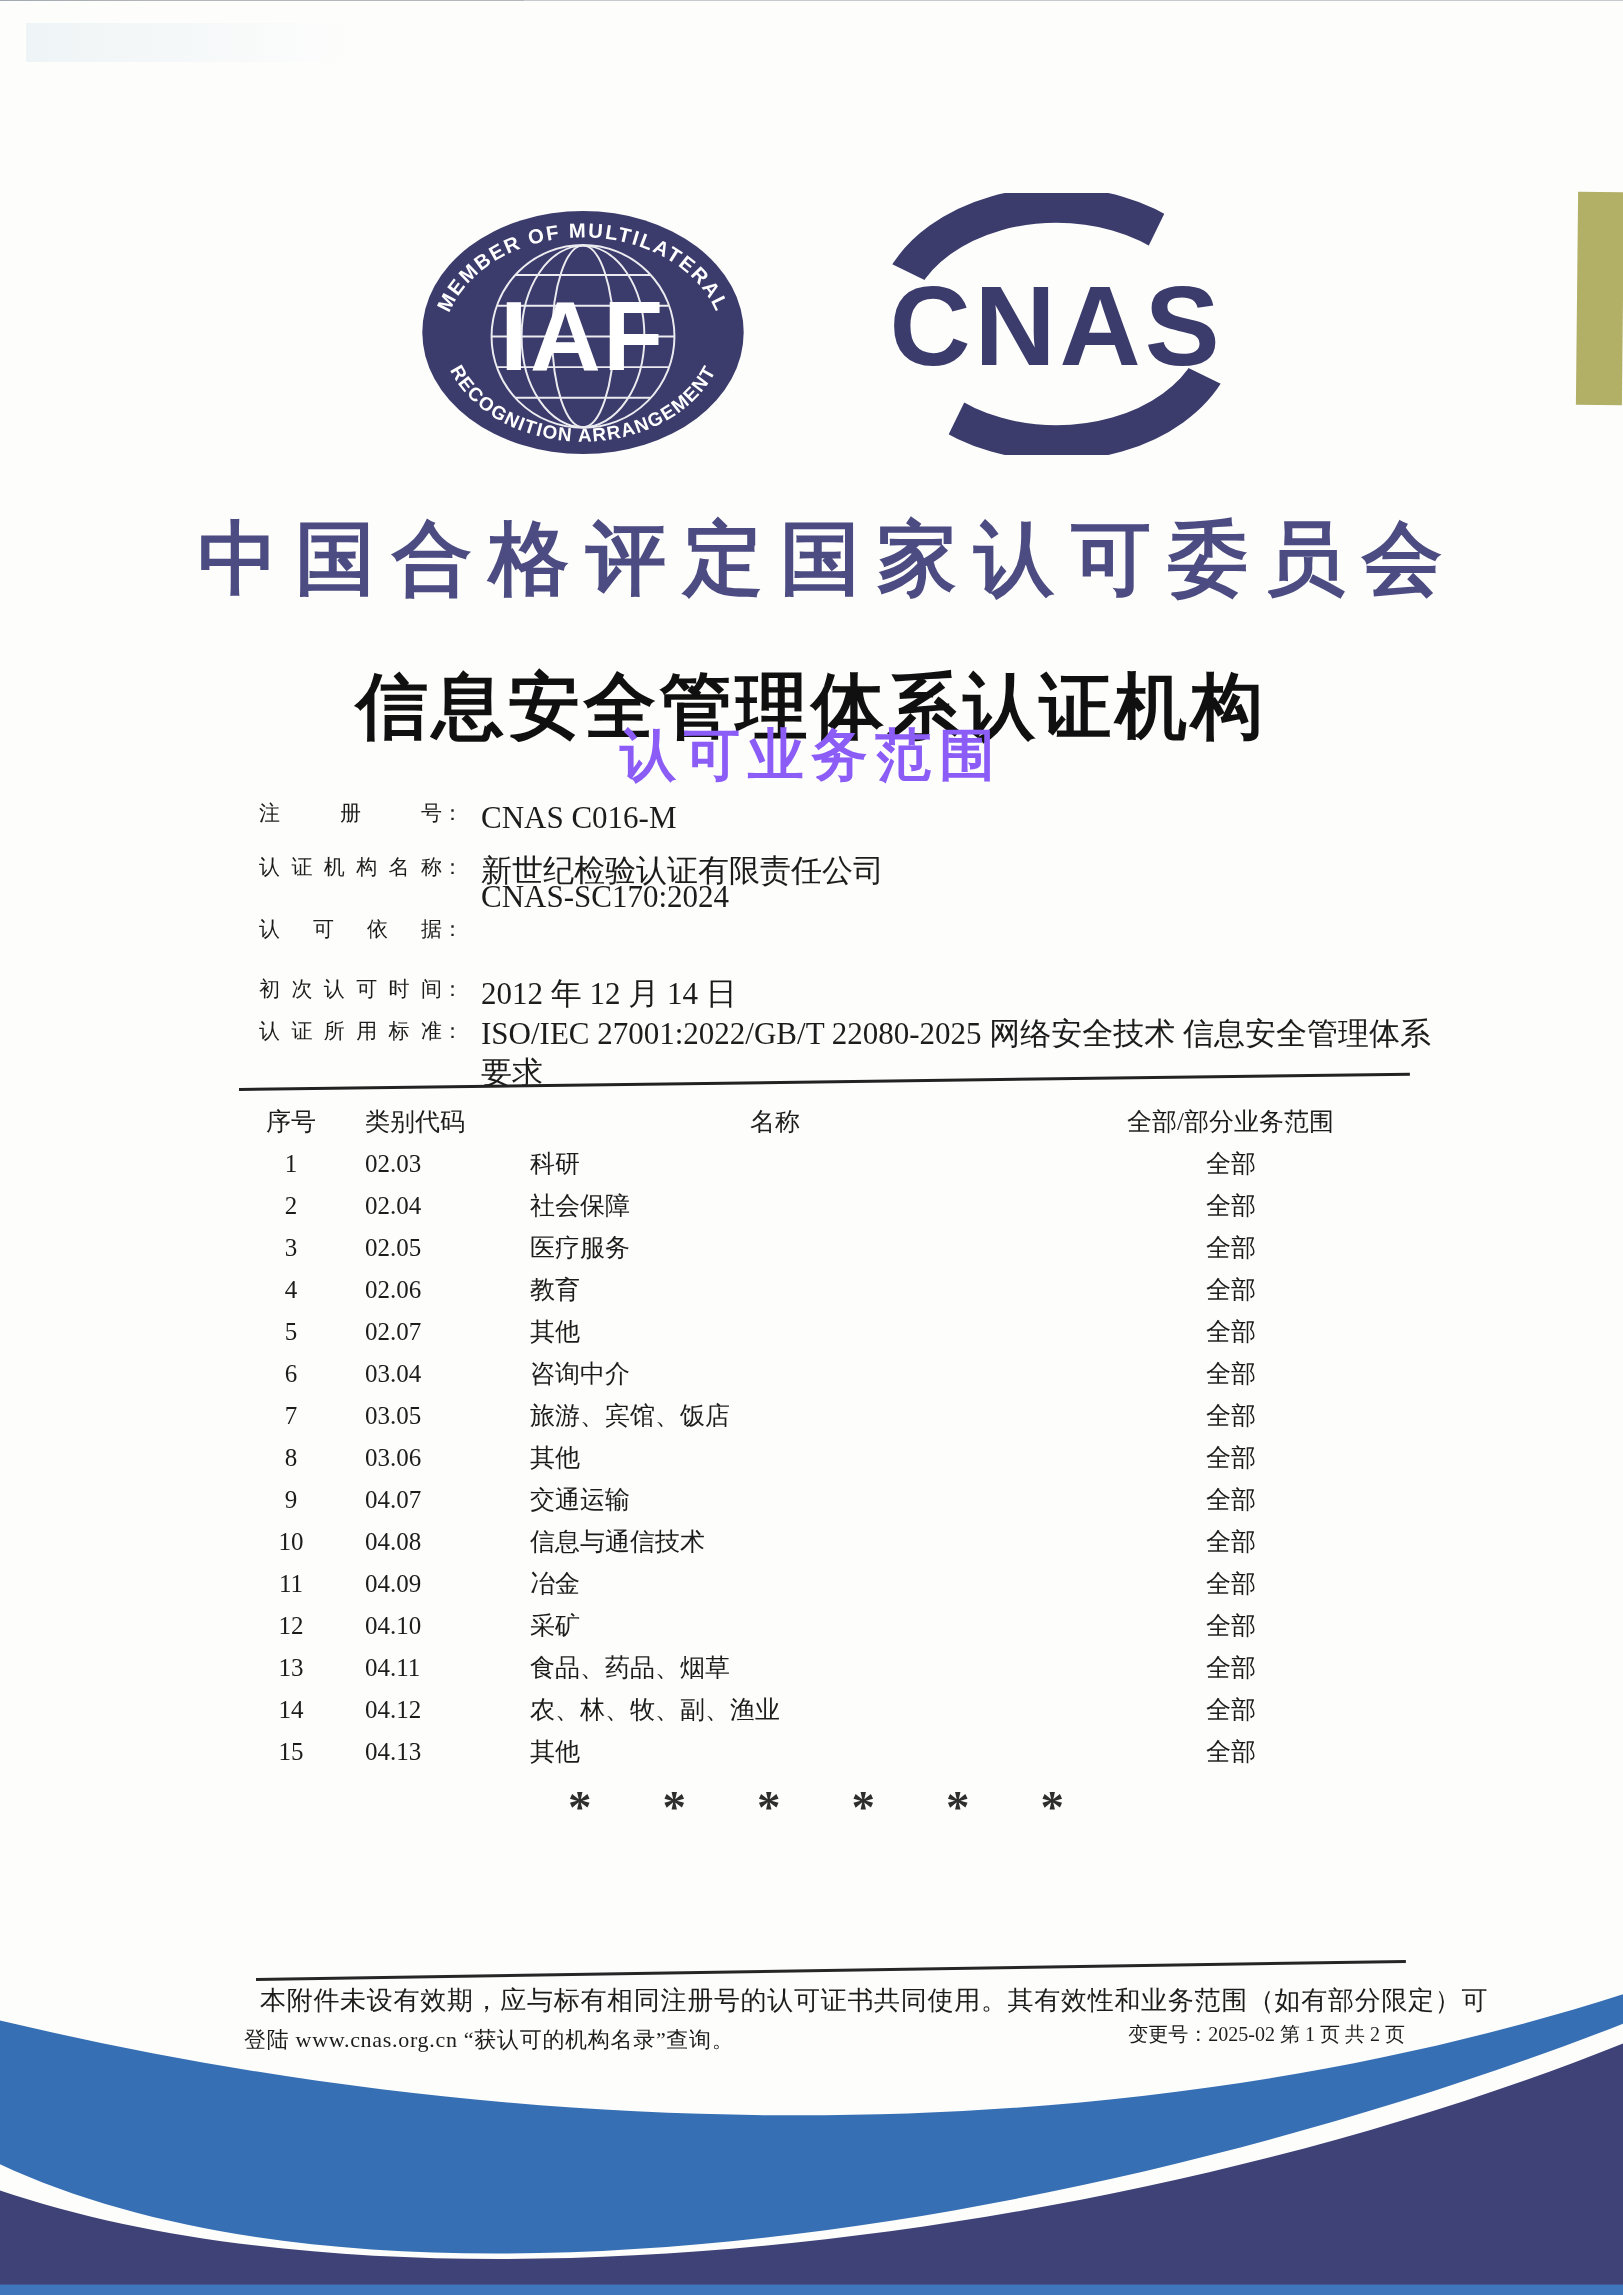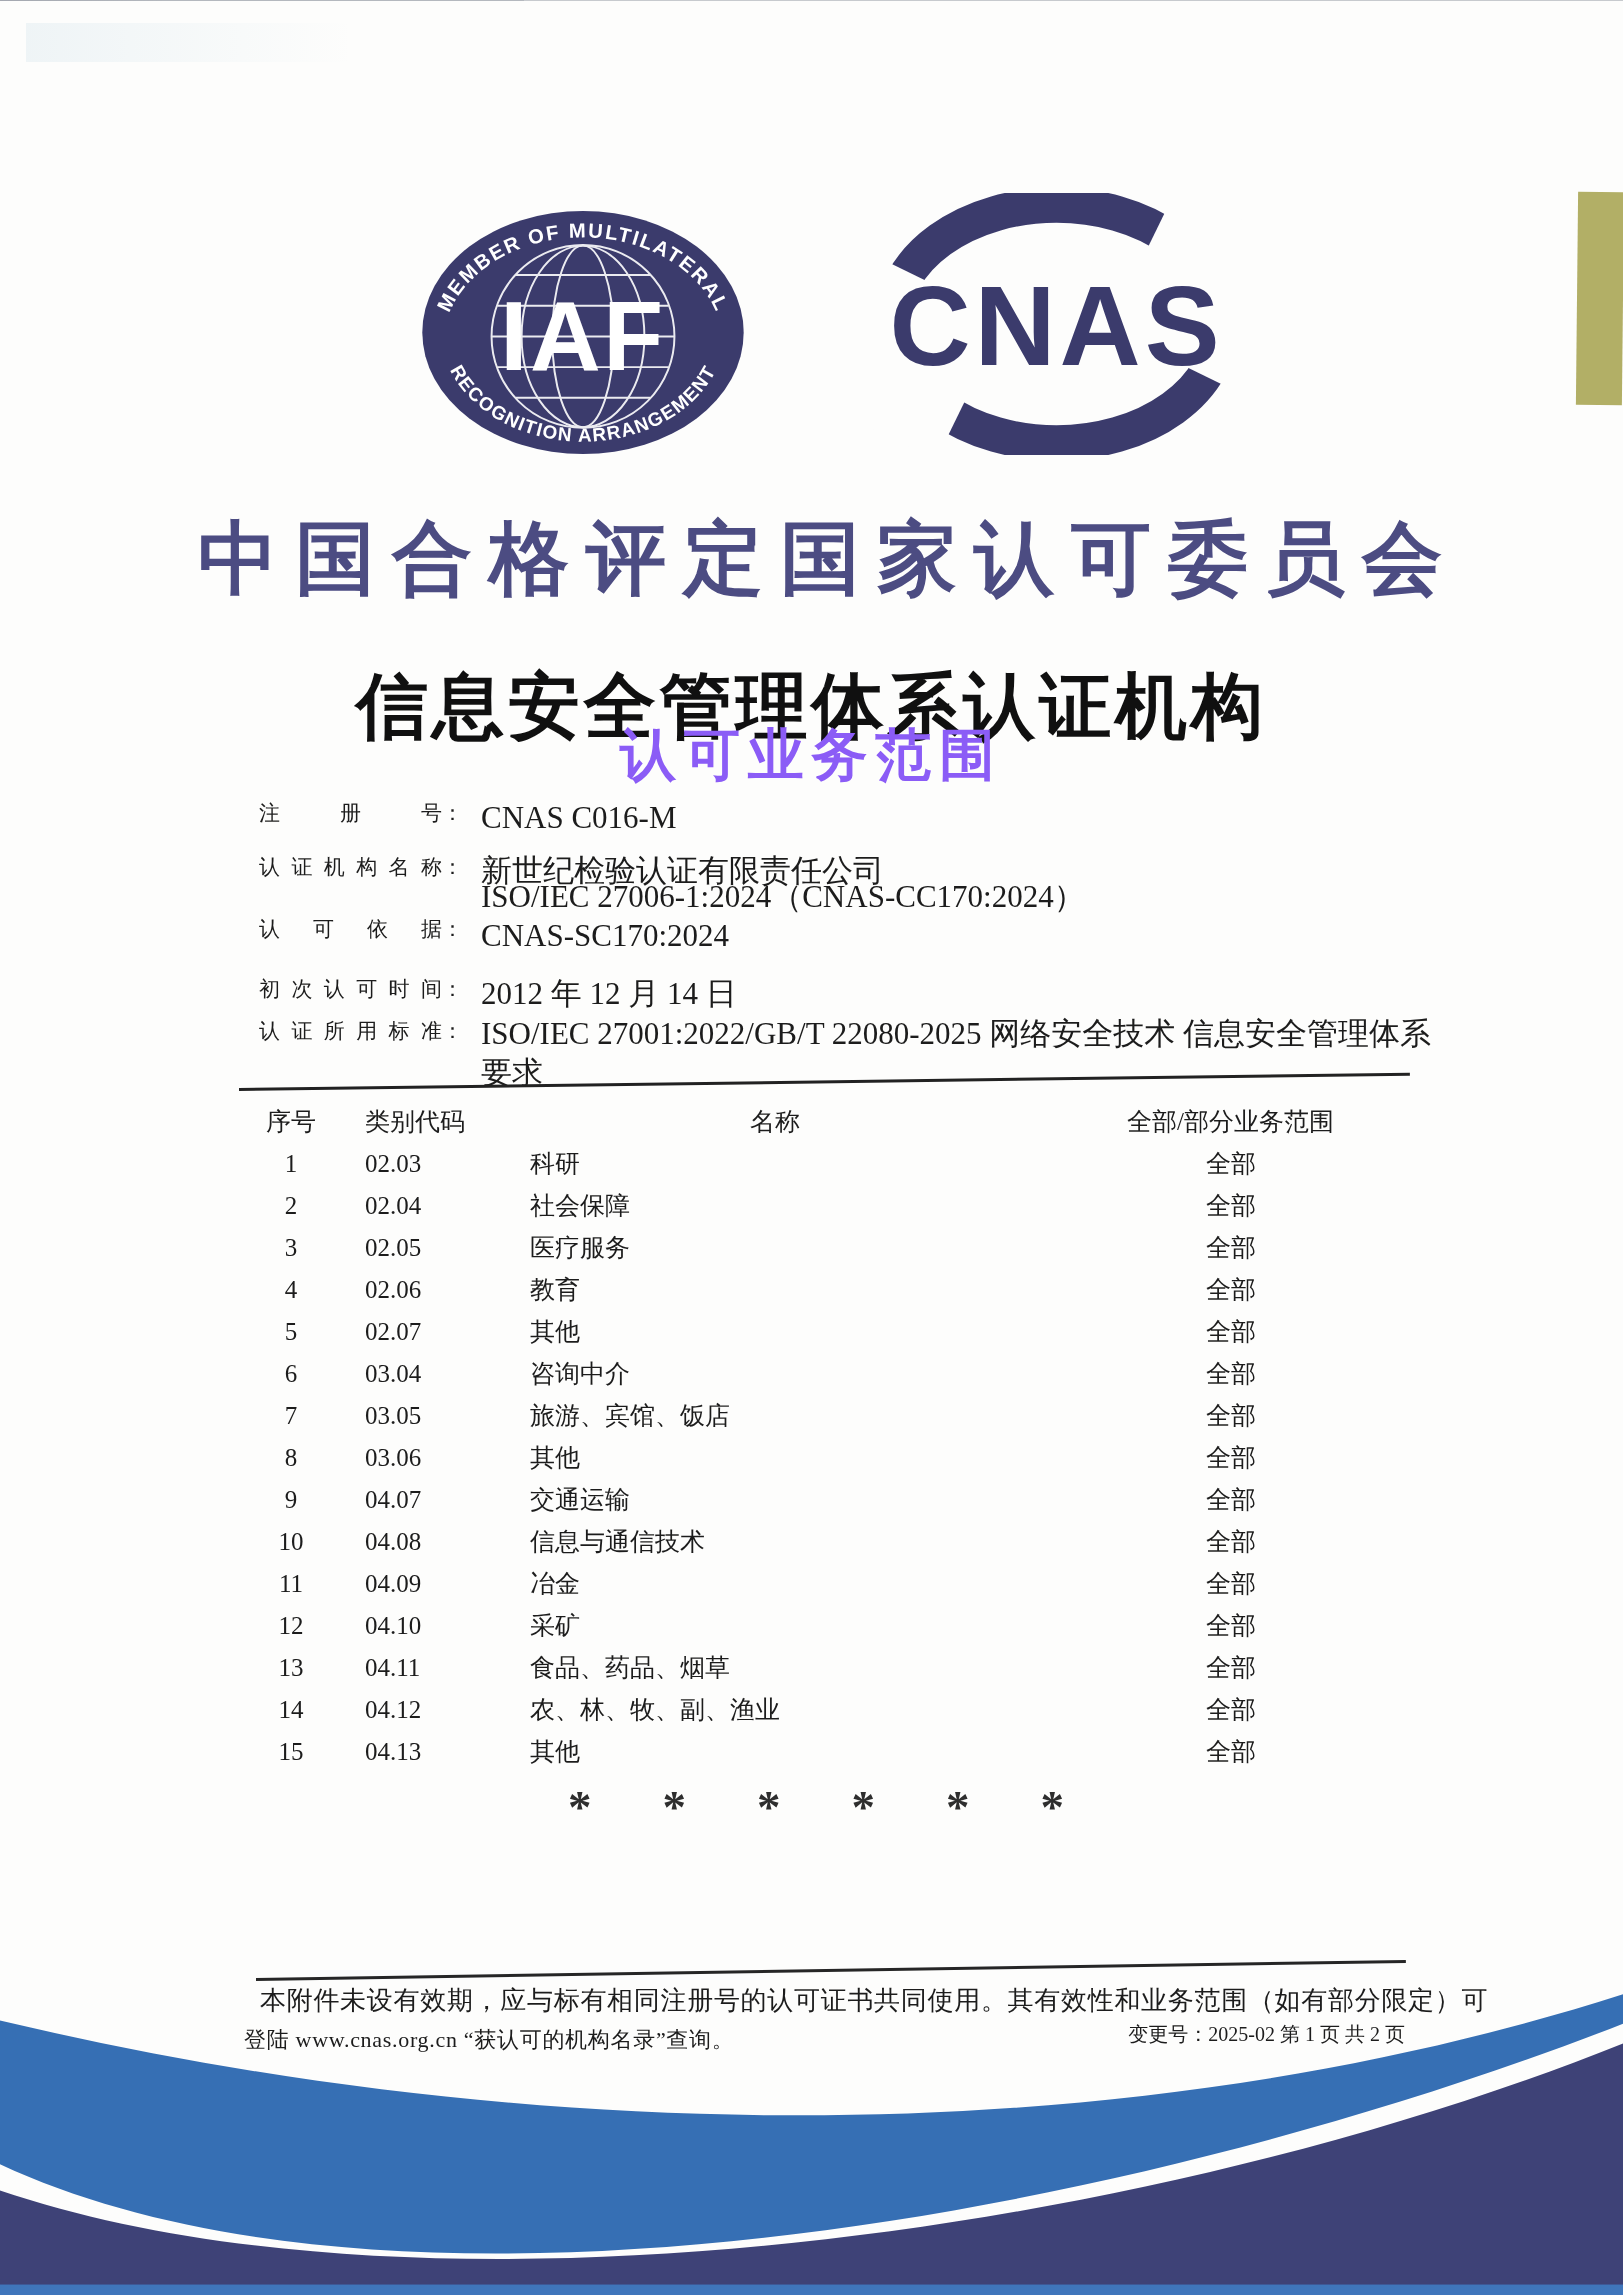--- a/index.html
+++ b/index.html
@@ -122,21 +122,20 @@
       <span class="lab">认证机构名称</span>
       <span>：</span>
     </div>
   <div id="r2-value" class="info-value">新世纪检验认证有限责任公司</div>
 
   <div id="r3-label" class="info-label">
       <span class="lab">认可依据</span>
       <span>：</span>
     </div>
   <div id="r3-value" class="info-value">
-    <div>ISO/IEC 27006-1:2024（CNAS-CC170:2024）</div>
     <div>CNAS-SC170:2024</div>
   </div>
 
   <div id="r4-label" class="info-label">
       <span class="lab">初次认可时间</span>
       <span>：</span>
     </div>
   <div id="r4-value" class="info-value">2012 年 12 月 14 日</div>
 
   <div id="r5-label" class="info-label">

